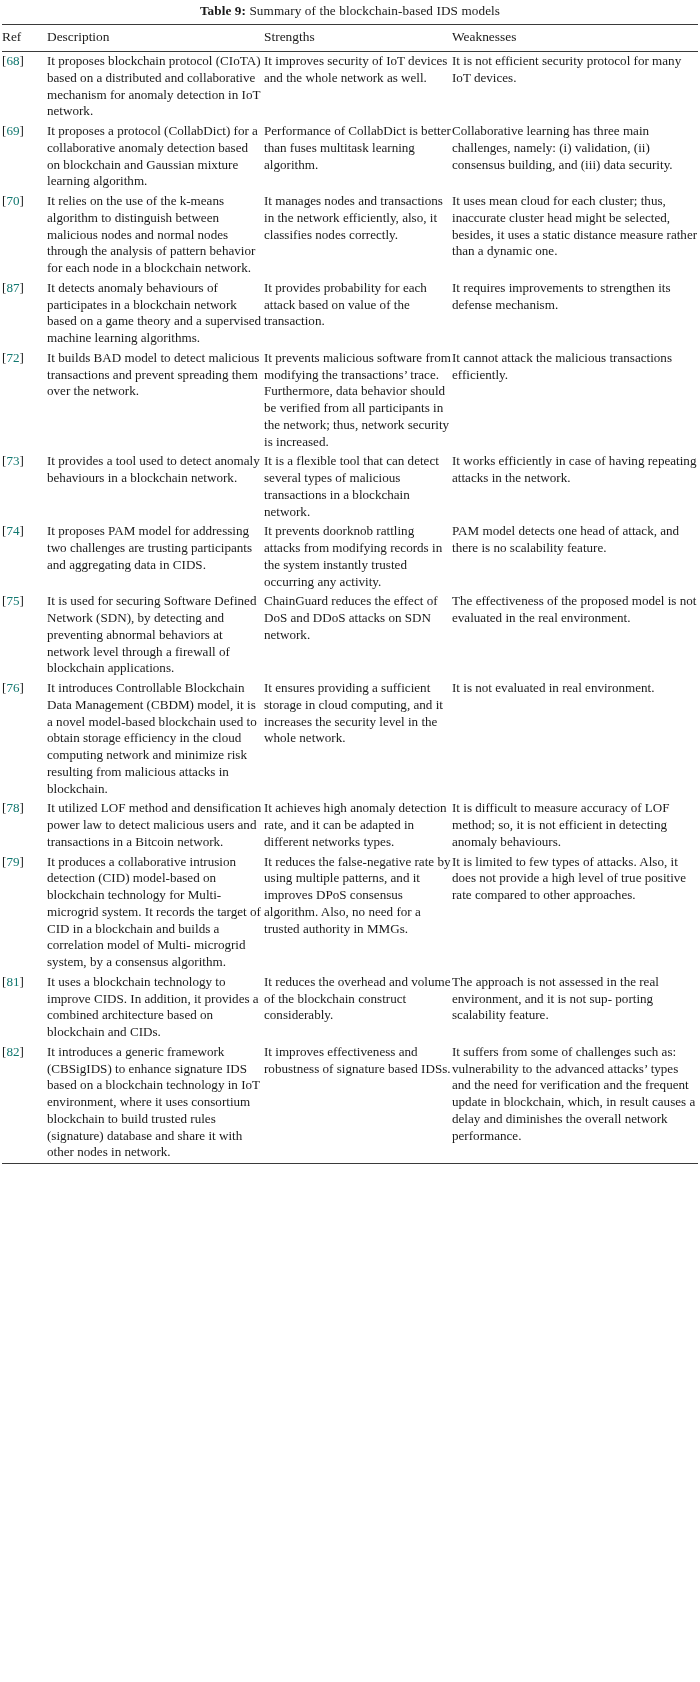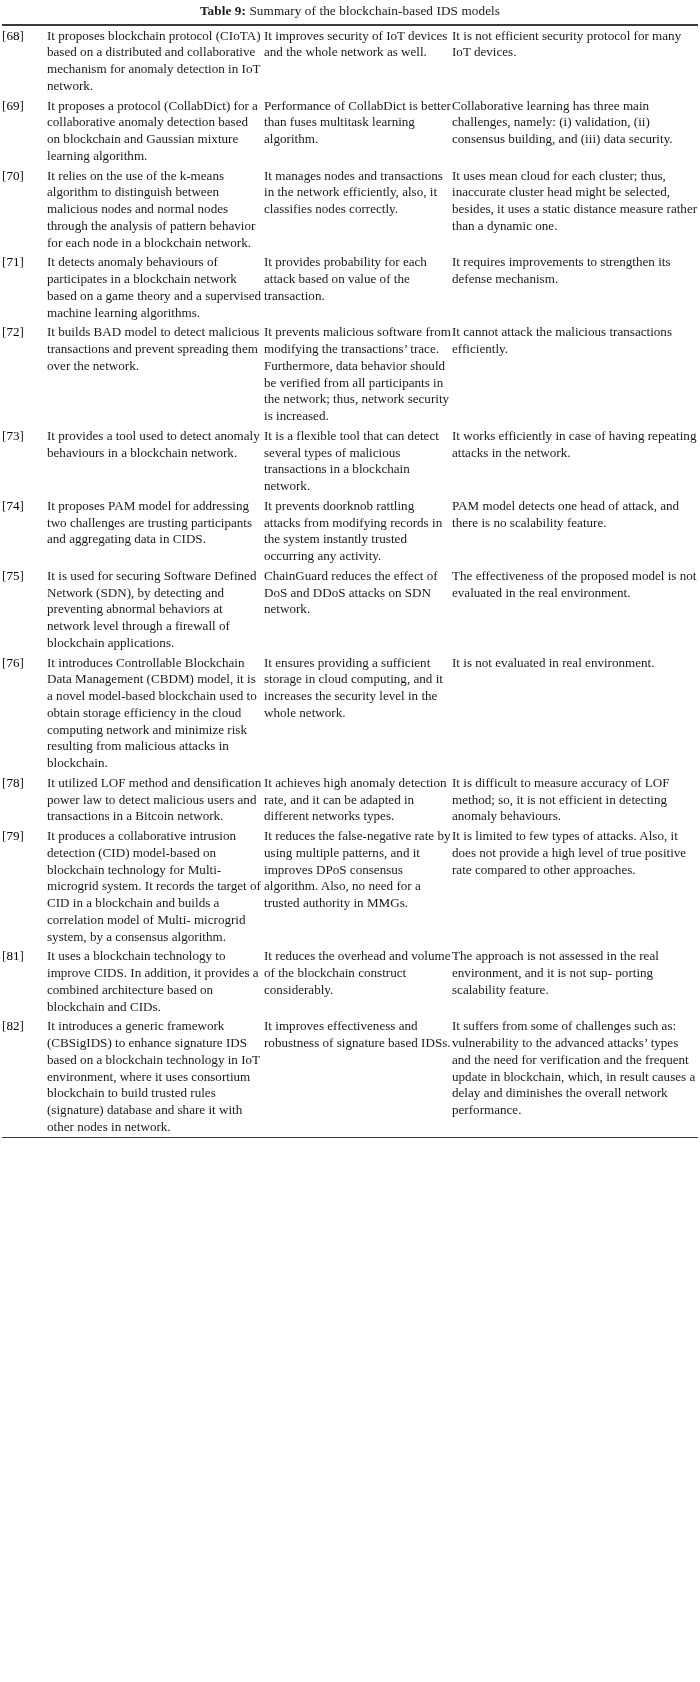--- a/index.html
+++ b/index.html
@@ -84,21 +84,21 @@
   th.h-str, td.d-str { padding-left: 1px; }
   th.h-weak, td.d-weak { padding-left: 3px; }
 
   td.d-ref {
     white-space: nowrap;
     padding-left: 2px;
     padding-right: 4px;
     font-size: 13.1px;
   }
   .ref-num {
-    color: #000000;
+    color: #0f766e;
   }
   .bracket {
     color: #1a1a1a;
   }
   td.d-desc {
     padding-right: 9px;
     margin-top: 33px;
   }
   td.d-str {
     padding-right: 9px;
@@ -112,20 +112,36 @@
 
 <div class="page">
 
   <div class="caption">
     <span class="cap-label">Table 9:</span>
     <span>Summary of the blockchain-based IDS models</span>
   </div>
 
   <div class="rule-top"></div>
 
+  <table class="ids-table">
+    <colgroup>
+      <col class="c-ref">
+      <col class="c-desc">
+      <col class="c-str">
+      <col class="c-weak">
+    </colgroup>
+    <thead>
+      <tr>
+        <th class="h-ref">Ref</th>
+        <th class="h-desc">Description</th>
+        <th class="h-str">Strengths</th>
+        <th class="h-weak">Weaknesses</th>
+      </tr>
+    </thead>
+  </table>
 
   <div class="rule-head"></div>
 
   <table class="ids-table">
     <colgroup>
       <col class="c-ref">
       <col class="c-desc">
       <col class="c-str">
       <col class="c-weak">
     </colgroup>
@@ -146,21 +162,21 @@
       </tr>
 
       <tr>
         <td class="d-ref"><span class="bracket">[</span><span class="ref-num">70</span><span class="bracket">]</span></td>
         <td class="d-desc">It relies on the use of the k-means algorithm to distinguish between malicious nodes and normal nodes through the analysis of pattern behavior for each node in a blockchain network.</td>
         <td class="d-str">It manages nodes and transactions in the network efficiently, also, it classifies nodes correctly.</td>
         <td class="d-weak">It uses mean cloud for each cluster; thus, inaccurate cluster head might be selected, besides, it uses a static distance measure rather than a dynamic one.</td>
       </tr>
 
       <tr>
-        <td class="d-ref"><span class="bracket">[</span><span class="ref-num">71</span><span class="bracket">]</span></td>
+        <td class="d-ref"><span class="bracket">[</span><span class="ref-num">87</span><span class="bracket">]</span></td>
         <td class="d-desc">It detects anomaly behaviours of participates in a blockchain network based on a game theory and a supervised machine learning algorithms.</td>
         <td class="d-str">It provides probability for each attack based on value of the transaction.</td>
         <td class="d-weak">It requires improvements to strengthen its defense mechanism.</td>
       </tr>
 
       <tr>
         <td class="d-ref"><span class="bracket">[</span><span class="ref-num">72</span><span class="bracket">]</span></td>
         <td class="d-desc">It builds BAD model to detect malicious transactions and prevent spreading them over the network.</td>
         <td class="d-str">It prevents malicious software from modifying the transactions’ trace. Furthermore, data behavior should be verified from all participants in the network; thus, network security is increased.</td>
         <td class="d-weak">It cannot attack the malicious transactions efficiently.</td>

